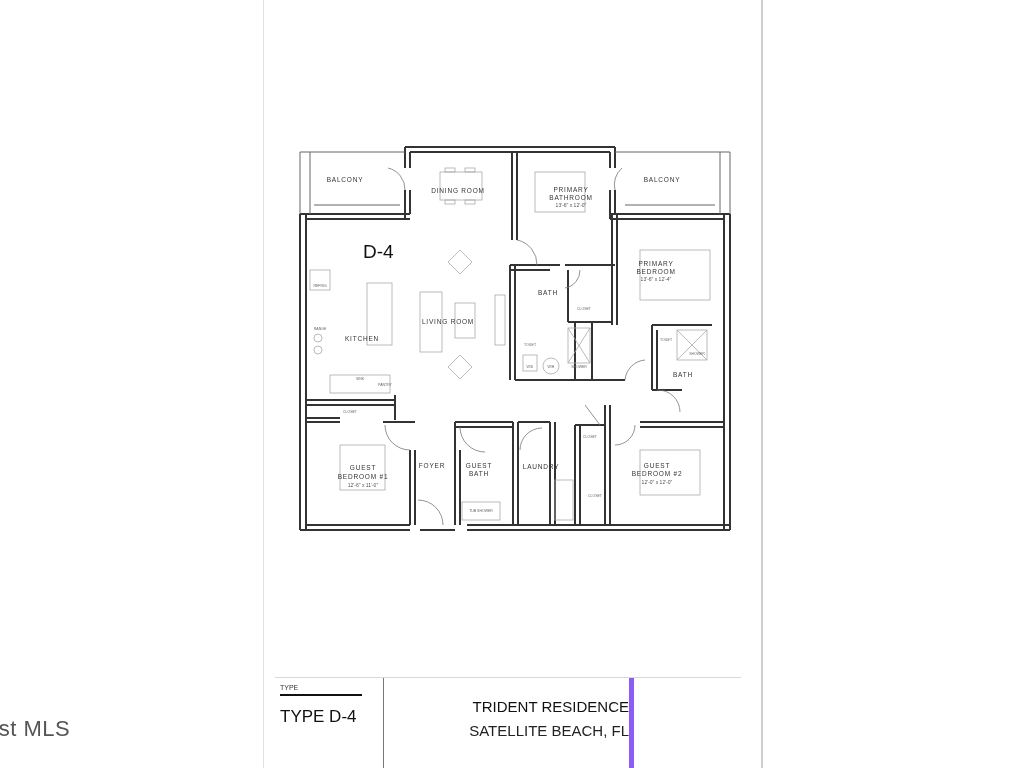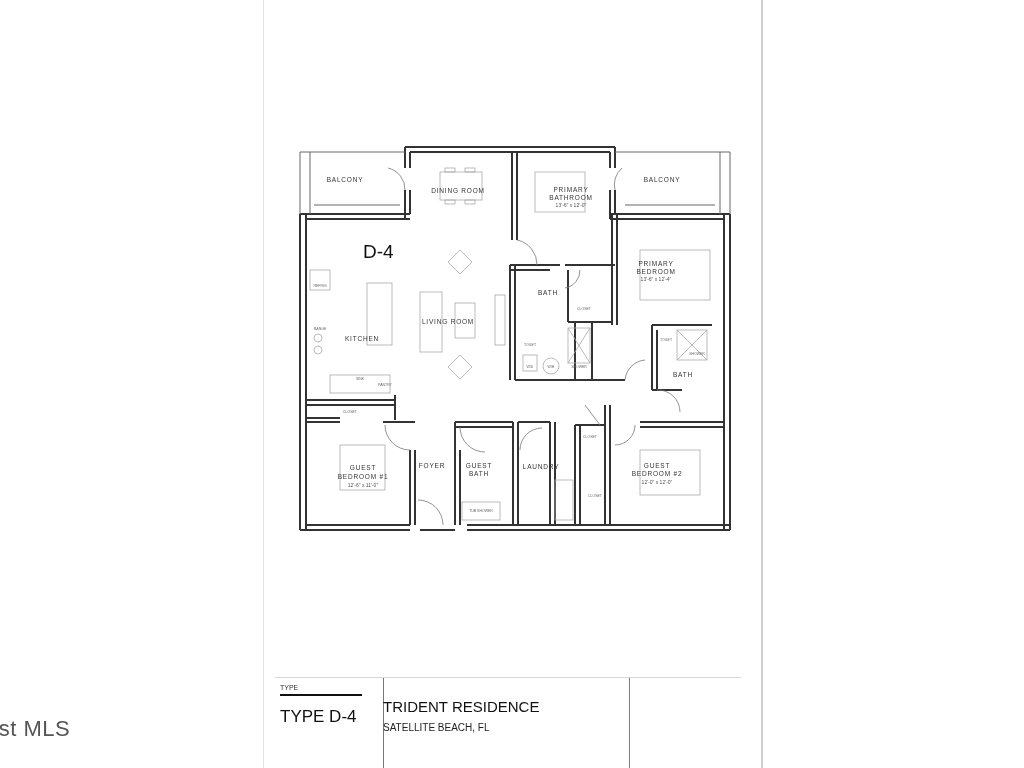--- a/index.html
+++ b/index.html
@@ -5,23 +5,23 @@
   html, body { margin:0; padding:0; background:#ffffff; }
   body { width:1024px; height:768px; position:relative; overflow:hidden; font-family:"Liberation Sans", sans-serif; }
   .page { position:absolute; left:263px; top:0; width:497px; height:768px; border-left:1px solid #e2e2e2; border-right:2px solid #cfcfcf; background:#fff; }
   .watermark { position:absolute; left:-14px; top:716px; font-size:22px; color:#555; letter-spacing:0.5px; font-family:"Liberation Sans", sans-serif; }
   svg.plan { position:absolute; left:0; top:0; }
   .title-block { position:absolute; left:275px; top:677px; width:466px; height:91px; border-top:1px solid #d8d8d8; }
   .tb-type { position:absolute; left:0; top:0; width:108px; height:91px; border-right:1px solid #777;text-align:right; }
   .tb-type-label { position:absolute; left:5px; top:6px; font-size:7px; color:#333; }
   .tb-type-line { position:absolute; left:5px; top:16px; width:82px; height:2px; background:#111; }
   .tb-type-value { position:absolute; left:5px; top:29px; font-size:17px; color:#111; }
-  .tb-center { position:absolute; left:108px; top:0; width:246px; height:91px; border-right:1px solid #8b5cf6; text-align:left; }
+  .tb-center { position:absolute; left:108px; top:0; width:246px; height:91px; border-right:5px solid #8b5cf6; text-align:right; }
   .tb-title { position:absolute; left:0; right:0; top:20px; font-size:15px; color:#111; }
-  .tb-sub { position:absolute; left:0; right:0; top:44px; font-size:10px; color:#222; }
+  .tb-sub { position:absolute; left:0; right:0; top:44px; font-size:15px; color:#222; }
   .tb-details { position:absolute; left:358px; top:0; width:108px; height:91px; }
   .tb-det-label { position:absolute; left:2px; top:7px; font-size:7.5px; color:#333; }
   .tb-det-line { position:absolute; left:2px; top:16px; width:88px; height:2px; background:#111; }
   .tb-det-list { position:absolute; left:2px; top:19px; margin:0; padding:0; list-style:none; }
   .tb-det-list li { font-size:5px; color:#444; line-height:9.3px; white-space:nowrap; }
   .room-label { font-family:"Liberation Sans", sans-serif; font-size:6.5px; fill:#333; letter-spacing:0.8px; text-anchor:middle; }
   .room-dim { font-family:"Liberation Sans", sans-serif; font-size:5px; fill:#555; text-anchor:middle; }
   .small-label { font-family:"Liberation Sans", sans-serif; font-size:3.5px; fill:#666; text-anchor:middle; }
   .unit-label { font-family:"Liberation Sans", sans-serif; font-size:19px; fill:#111; }
 </style>

